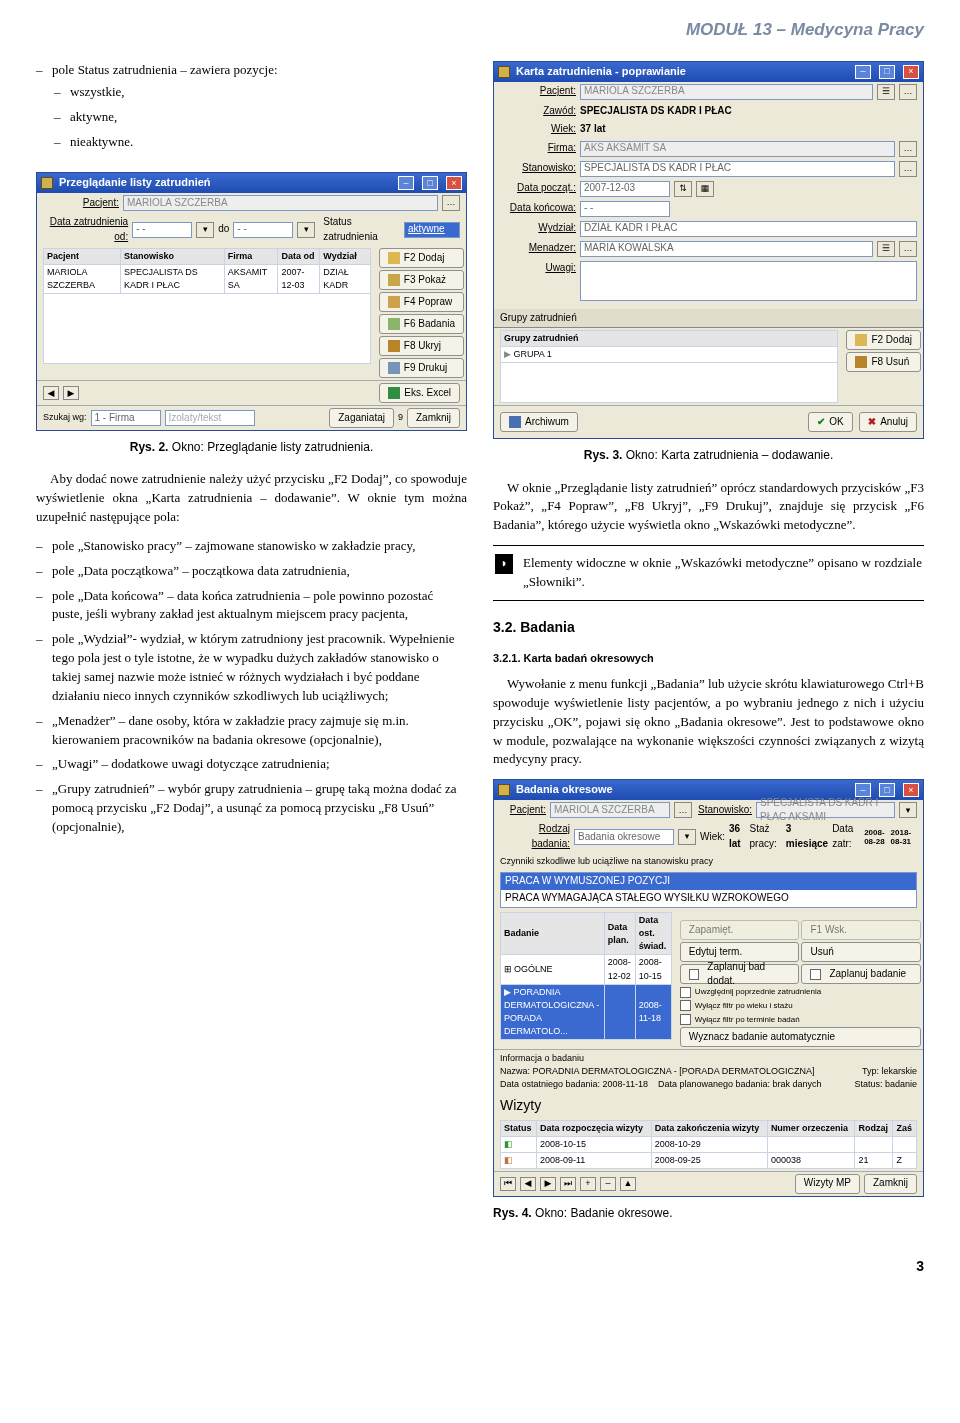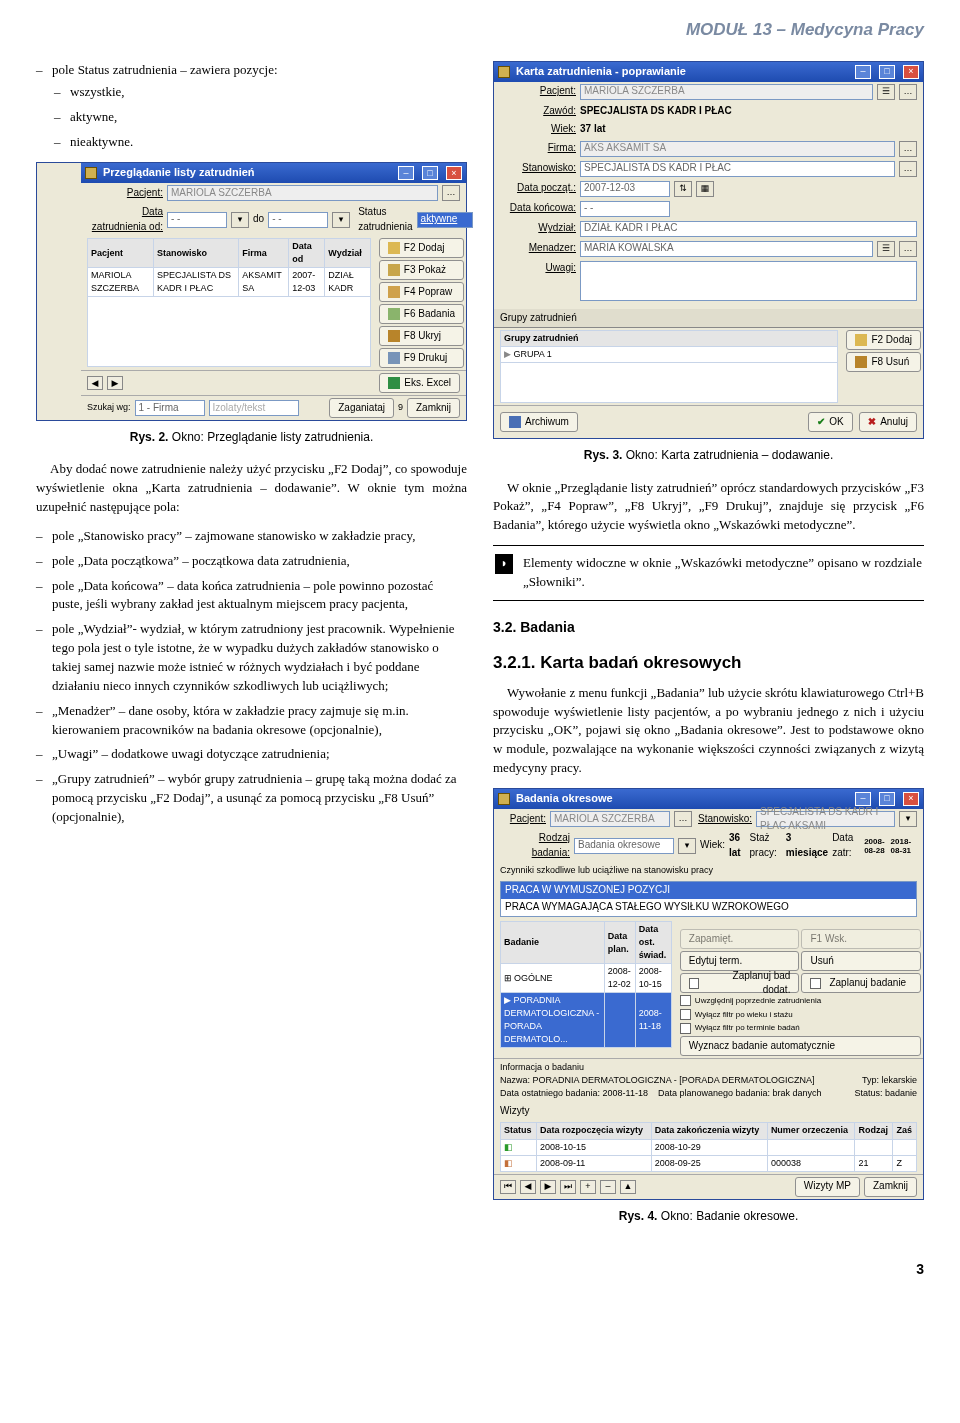--- a/index.html
+++ b/index.html
@@ -51,21 +51,21 @@
   .tipbox .tip-text { flex:1; font-family: Georgia, serif; font-size: 13px; text-align: justify;}
   h2.sec {
     font-family: Arial, Helvetica, sans-serif;
     font-weight: bold;
     font-size: 14px;
     margin: 16px 0 10px 0;
   }
   h3.sub {
     font-family: Arial, Helvetica, sans-serif;
     font-weight: bold;
-    font-size: 17px;
+    font-size: 11px;
     margin: 14px 0 8px 0;
   }
   .pagenum {
     text-align: right;
     font-family: Arial, sans-serif;
     font-weight: bold;
     font-size: 14px;
     margin-top: 20px;
   }
 
@@ -197,21 +197,21 @@
     <li>
       <span>pole Status zatrudnienia – zawiera pozycje:</span>
       <ul class="dash">
         <li>wszystkie,</li>
         <li>aktywne,</li>
         <li>nieaktywne.</li>
       </ul>
     </li>
   </ul>
 
-  <div class="win" style="margin-top:10px;padding-left:44px;">
+  <div class="win" style="margin-top:20px;">
     <div class="titlebar">
       <span class="icon"></span>
       <span class="title">Przeglądanie listy zatrudnień</span>
       <span class="winbtn">–</span>
       <span class="winbtn">□</span>
       <span class="winbtn close">×</span>
     </div>
     <div class="form-row">
       <label>Pacjent:</label>
       <span class="input ro">MARIOLA SZCZERBA</span>
@@ -515,21 +515,21 @@
         </div>
         <div style="display:flex; gap:2px;">
           <span class="btn" style="flex:1;">
                 <span>Edytuj term.</span>
               </span>
           <span class="btn" style="flex:1;">
                 <span>Usuń</span>
               </span>
         </div>
         <div style="display:flex; gap:2px;">
-          <span class="btn" style="flex:1;text-align:right;">
+          <span class="btn" style="flex:1;">
                 <span class="checkbox"></span>
                 <span>Zaplanuj bad dodat.</span>
               </span>
           <span class="btn" style="flex:1;">
                 <span class="checkbox"></span>
                 <span>Zaplanuj badanie</span>
               </span>
         </div>
         <div style="font-size:8px;"><span class="checkbox"></span><span>Uwzględnij poprzednie zatrudnienia</span></div>
         <div style="font-size:8px;"><span class="checkbox"></span><span>Wyłącz filtr po wieku i stażu</span></div>
@@ -542,21 +542,21 @@
 
     <div style="padding:2px 6px; font-size:9px; border-top:1px solid #aaa;">
       <div>Informacja o badaniu</div>
       <div><span>Nazwa:</span> <span>PORADNIA DERMATOLOGICZNA - [PORADA DERMATOLOGICZNA]</span>
         <span style="float:right;"><span>Typ:</span> <span>lekarskie</span></span></div>
       <div><span>Data ostatniego badania:</span> <span>2008-11-18</span>
         &nbsp;&nbsp;&nbsp;<span>Data planowanego badania:</span> <span>brak danych</span>
         <span style="float:right;"><span>Status:</span> <span>badanie</span></span></div>
     </div>
 
-    <div style="padding:2px 6px; font-size:10px;">Wizyty</div>
+    <div style="padding:2px 6px; font-size:14px;">Wizyty</div>
     <table class="tbl">
       <thead>
             <tr>
         <th>Status</th>
         <th>Data rozpoczęcia wizyty</th>
         <th>Data zakończenia wizyty</th>
         <th>Numer orzeczenia</th>
         <th>Rodzaj</th>
         <th>Zaś</th>
       </tr>
@@ -591,20 +591,20 @@
       <span style="flex:1;"></span>
       <span class="btn">
             <span>Wizyty MP</span>
           </span>
       <span class="btn">
             <span>Zamknij</span>
           </span>
     </div>
   </div>
 
-  <div class="figcap" style="text-align:center;">
+  <div class="figcap" style="text-align:left;">
     <b>Rys. 4.</b>&nbsp;<span>Okno: Badanie okresowe.</span>
   </div>
 
 </div>
 </div>
 
 <div class="pagenum">3</div>
 
 </body></html>

